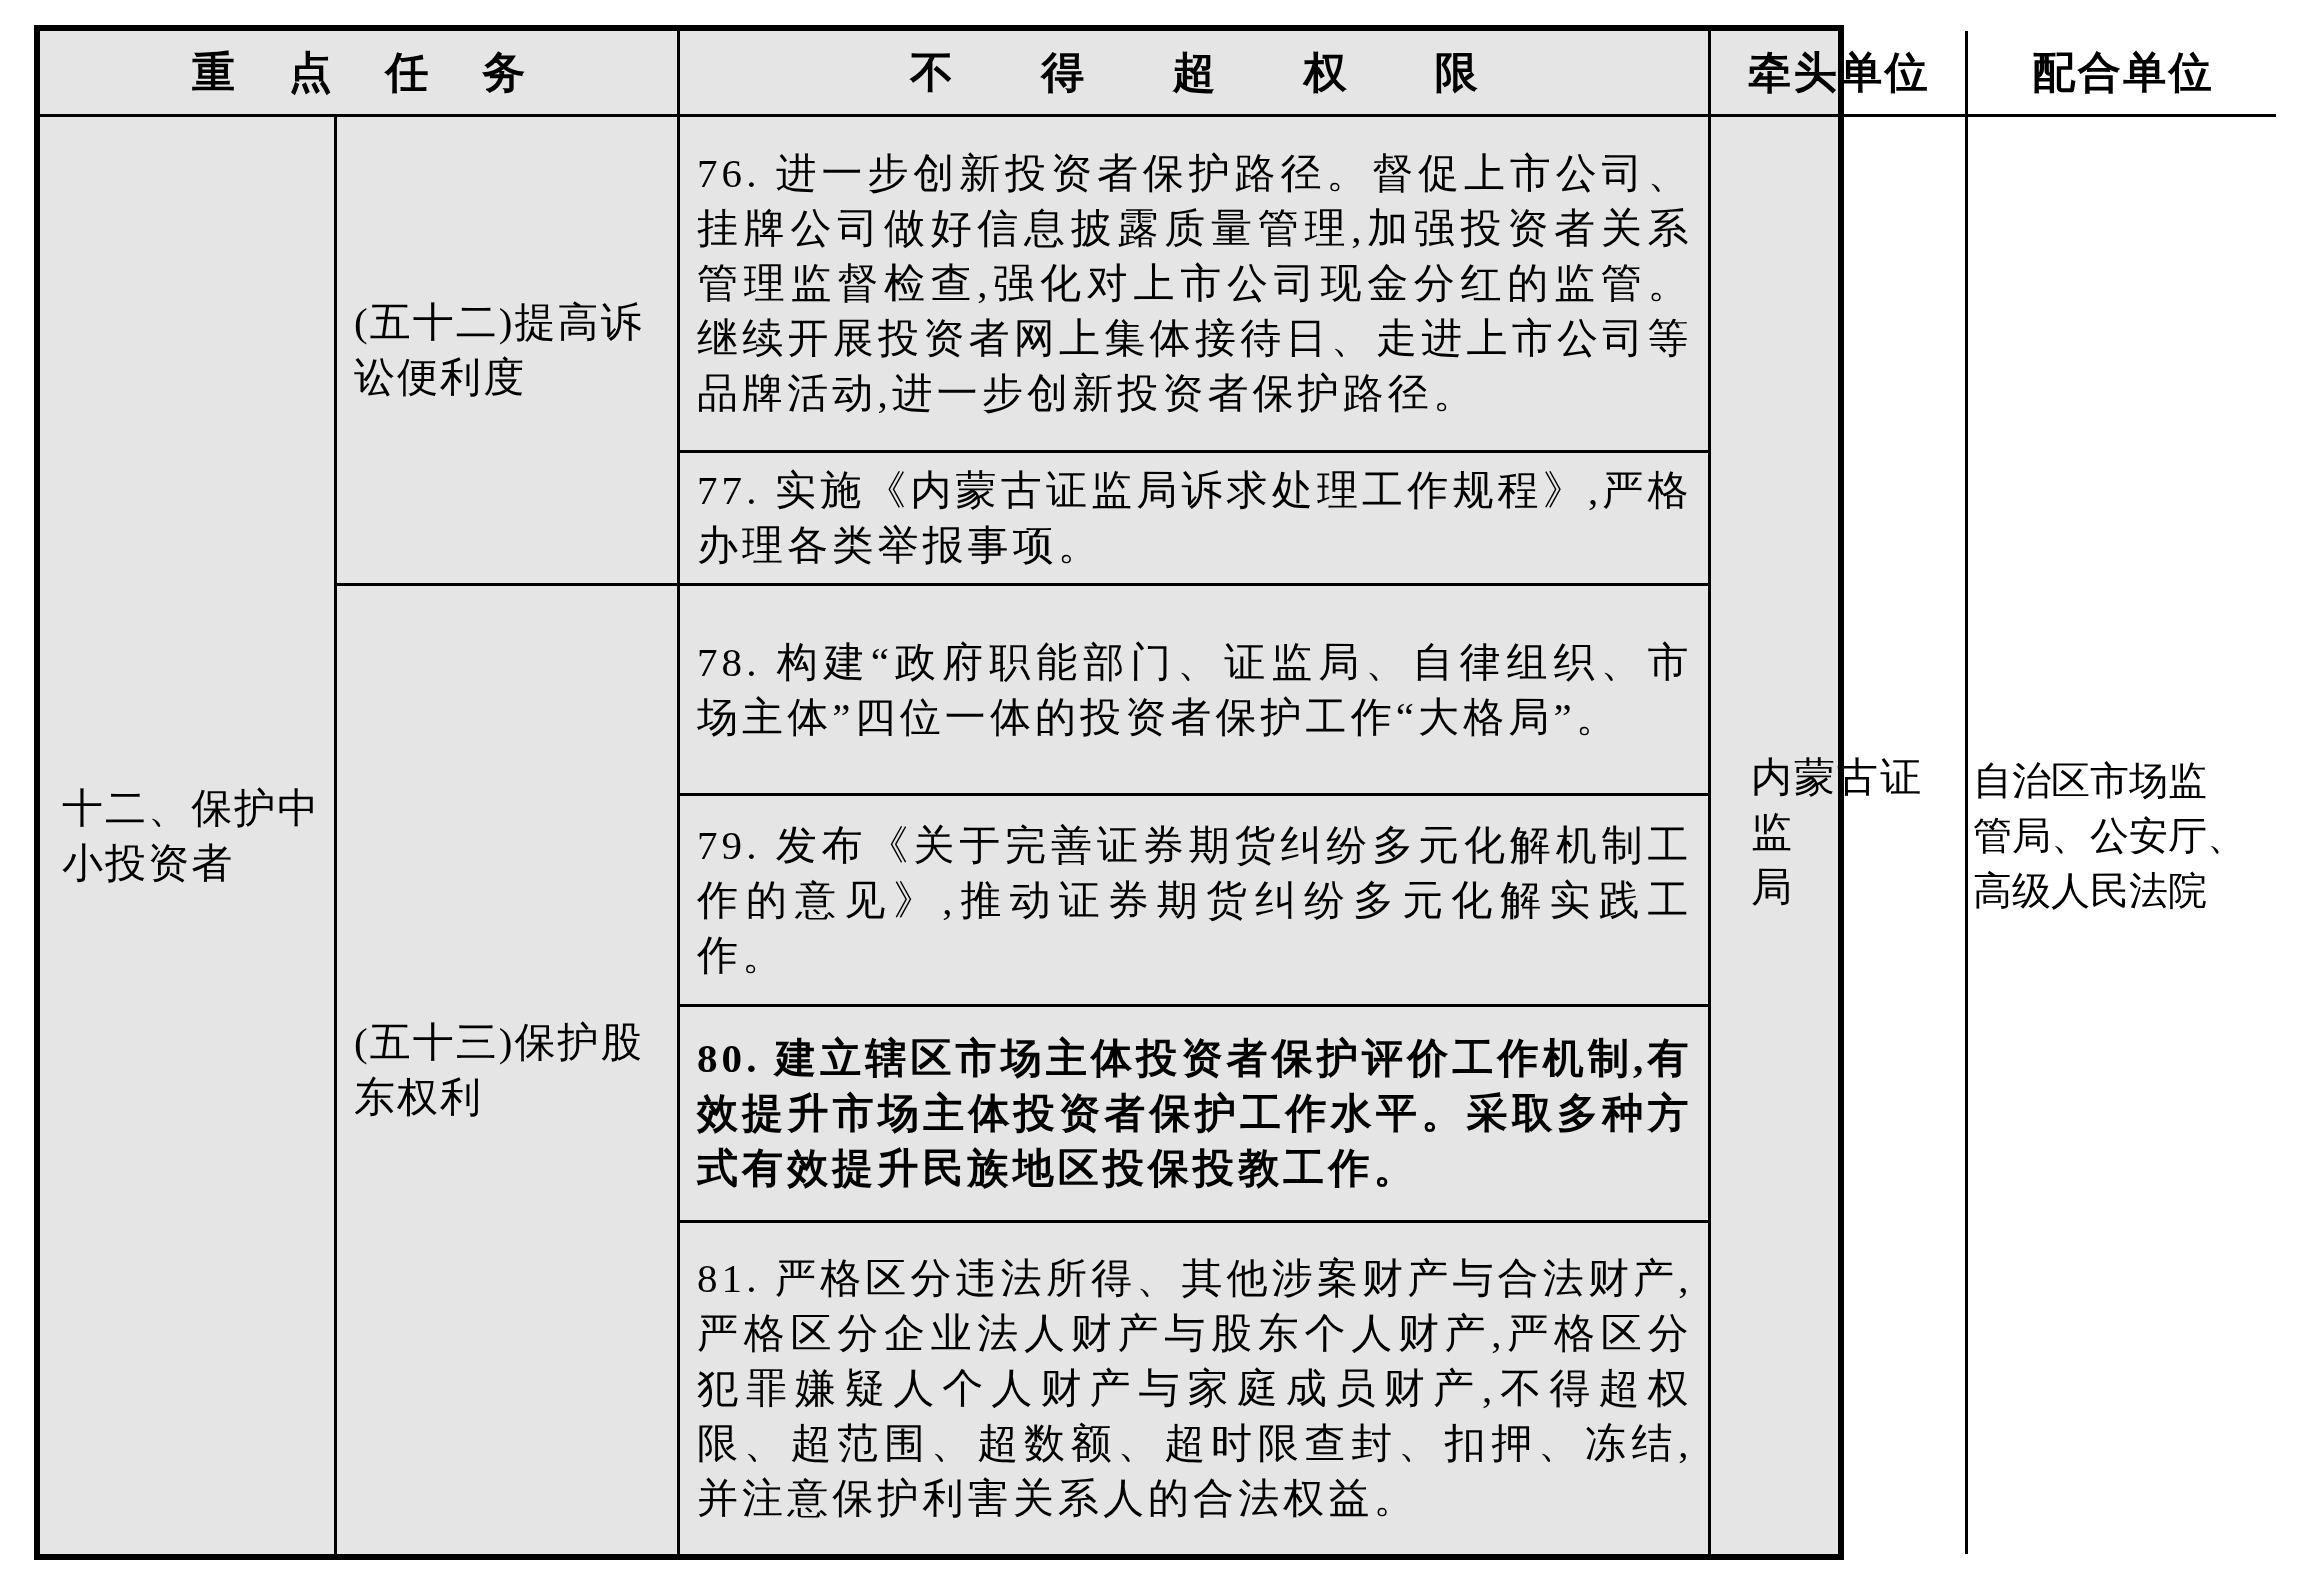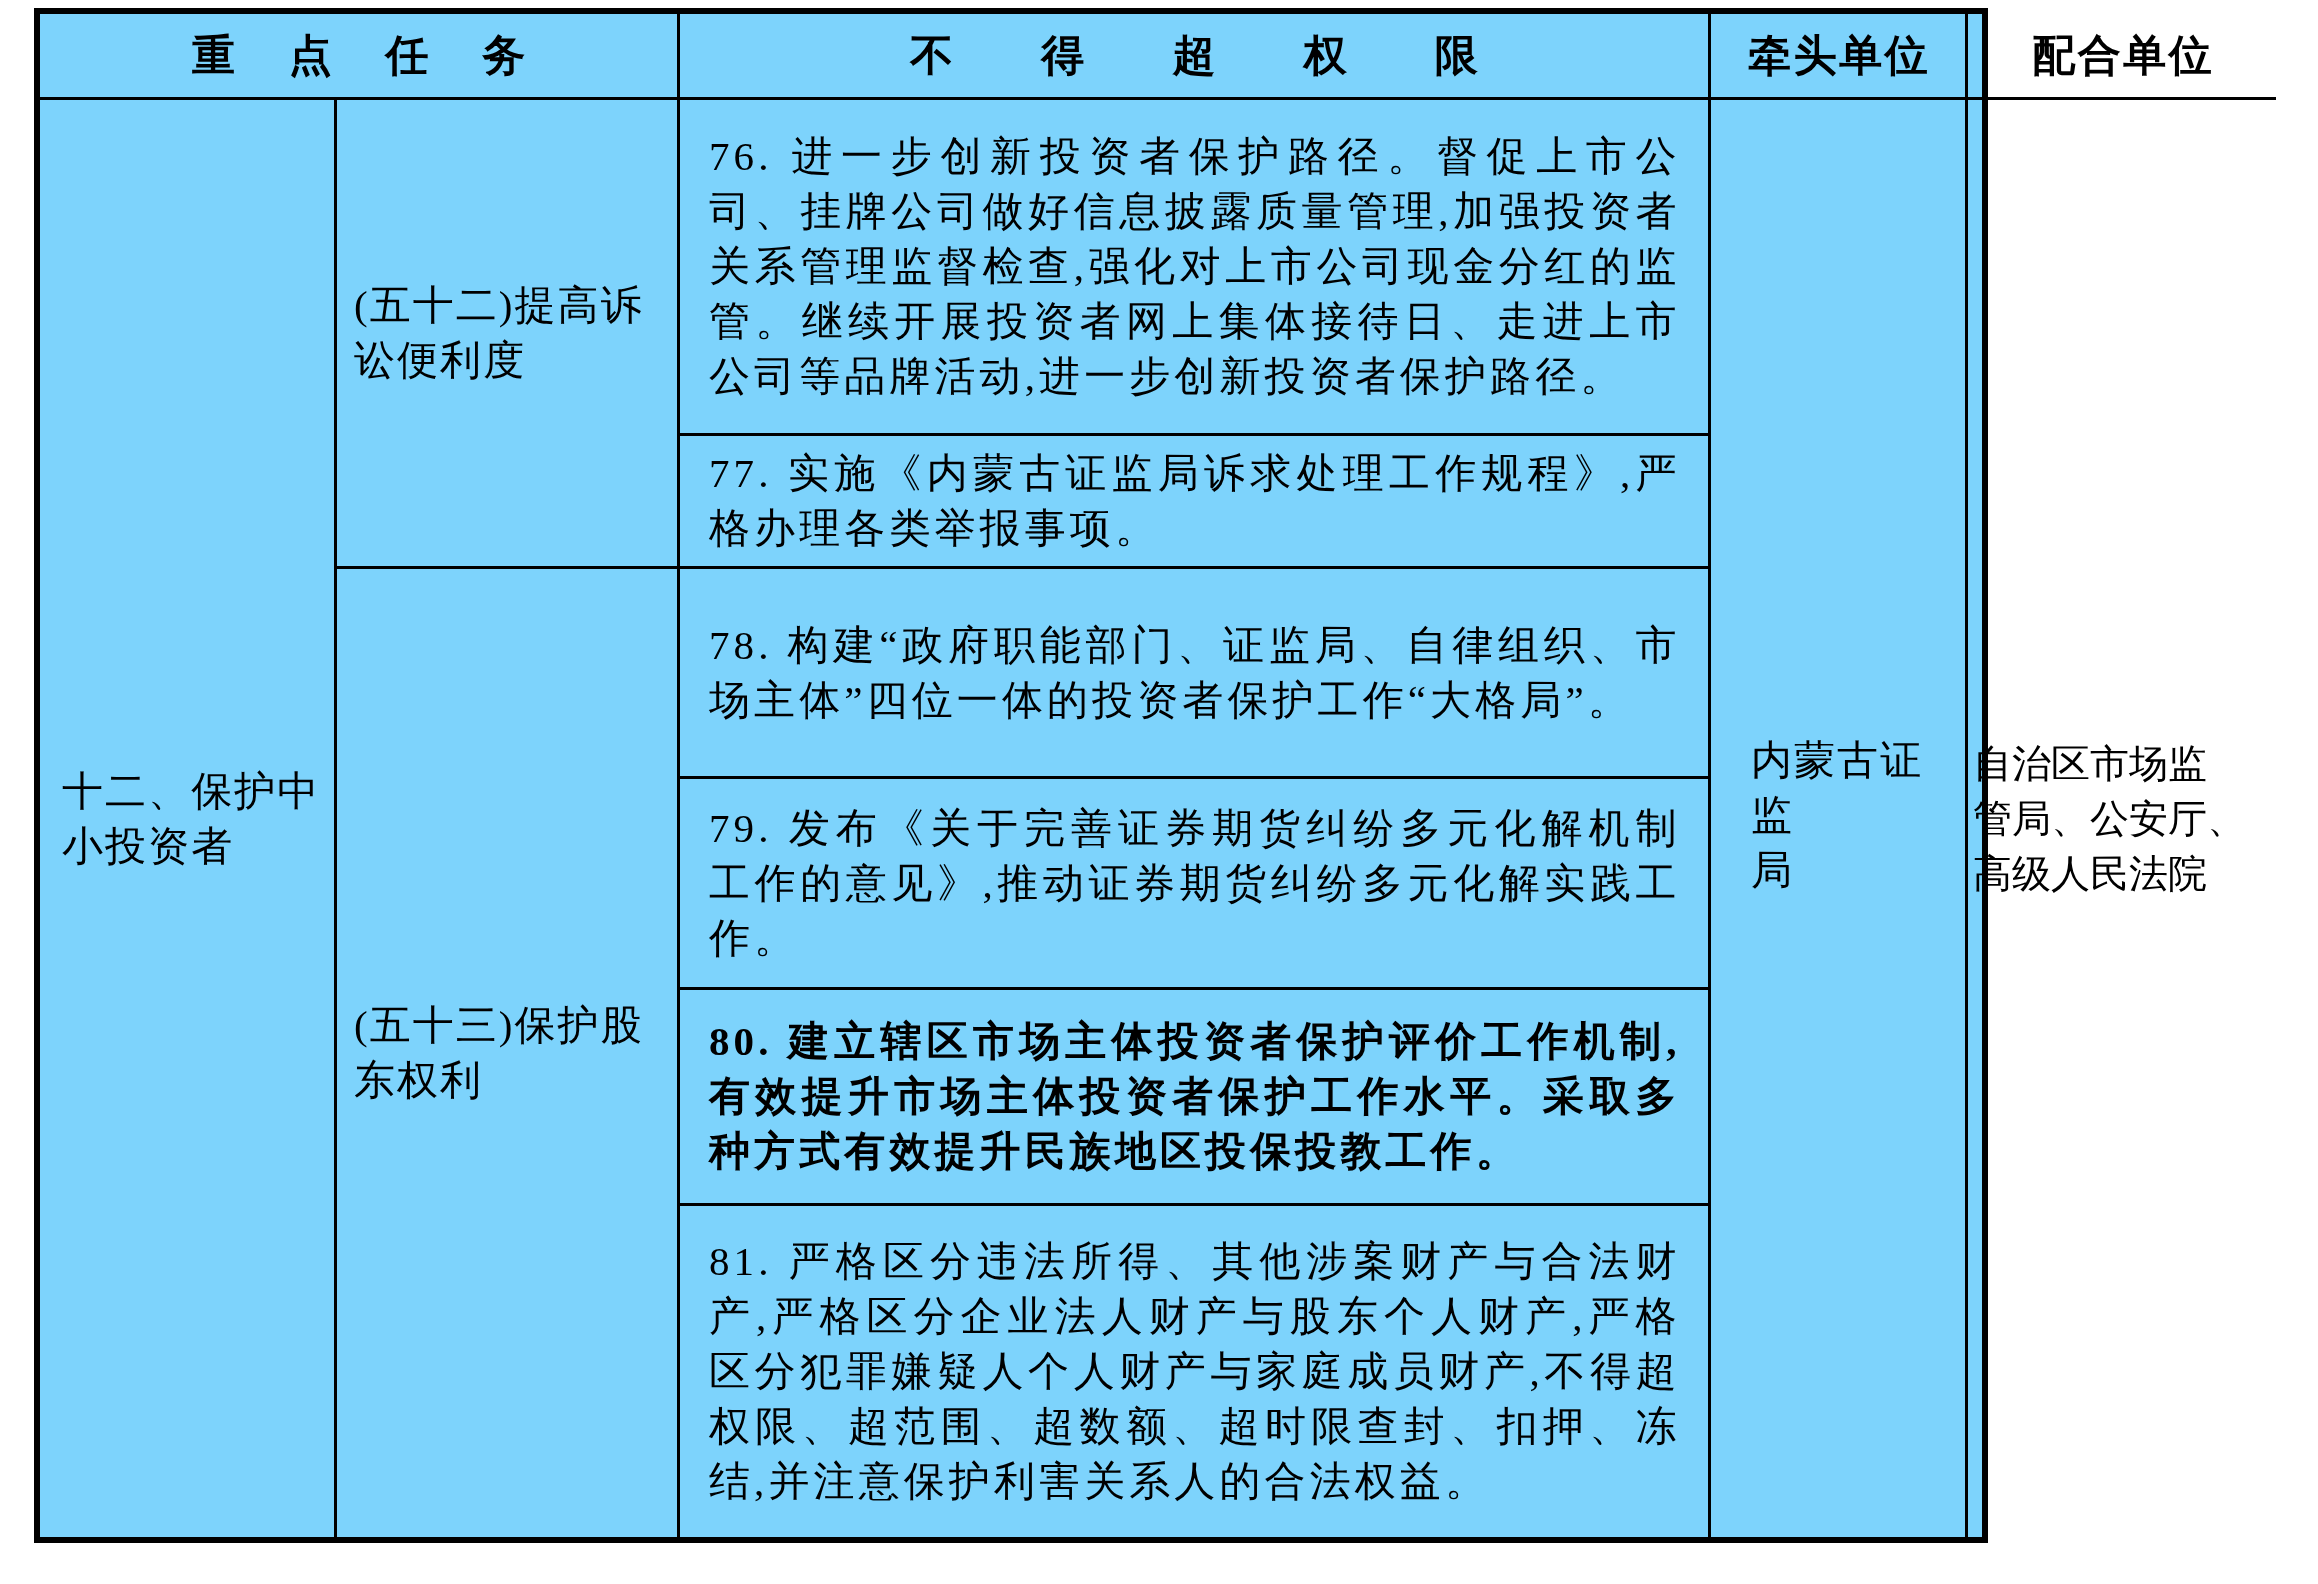--- a/index.html
+++ b/index.html
@@ -10,28 +10,28 @@
     color: #000000;
   }
   .sheet {
     position: relative;
     width: 2319px; height: 1584px;
     background: #ffffff;
     overflow: hidden;
   }
   .doc-table {
     position: absolute;
-    left: 34px; top: 8px;
-    width: 1954px; height: 1535px;
+    left: 34px; top: 25px;
+    width: 1810px; height: 1535px;
     box-sizing: border-box;
     border: 6.9px solid #000;
     display: grid;
     grid-template-columns: 297px 343px 1031px 257px 308px;
     grid-template-rows: 86px 336px 133px 210px 211px 216px auto;
-    background: #7dd3fc;
+    background: #e5e5e5;
   }
   .cell {
     box-sizing: border-box;
     border-right: 3.4px solid #000;
     border-bottom: 3.4px solid #000;
     display: flex;
     align-items: center;
     overflow: hidden;
   }
   .no-r { border-right: none; }
@@ -50,21 +50,21 @@
   .spread-c { letter-spacing: 0.06em; margin-right: -0.06em; }
 
   
   .measure {
     padding: 0 15.4px 0 17px;
     font-size: 41px;
     line-height: 55px;
     letter-spacing: 0.1em;
   }
   .measure p {
-    margin: 12px;
+    margin: 0;
     width: 100%;
     text-align: justify;
     text-justify: inter-ideograph;
   }
 
   
   .vcell {
     font-size: 41px;
     line-height: 55px;
     letter-spacing: 0.05em;

